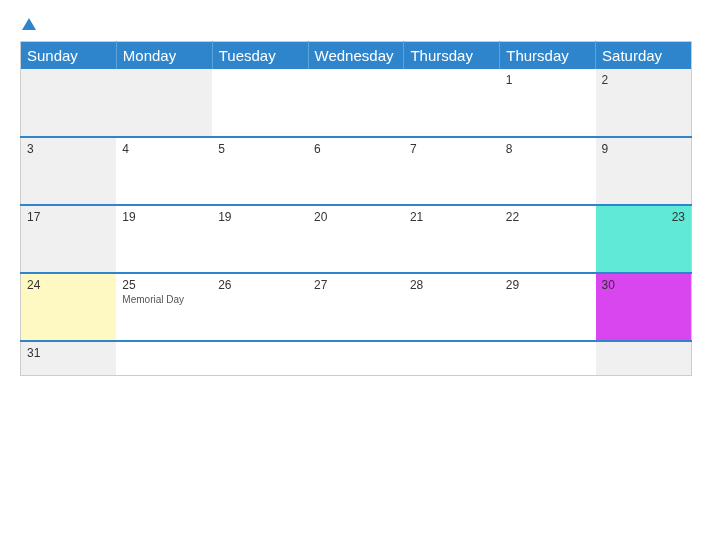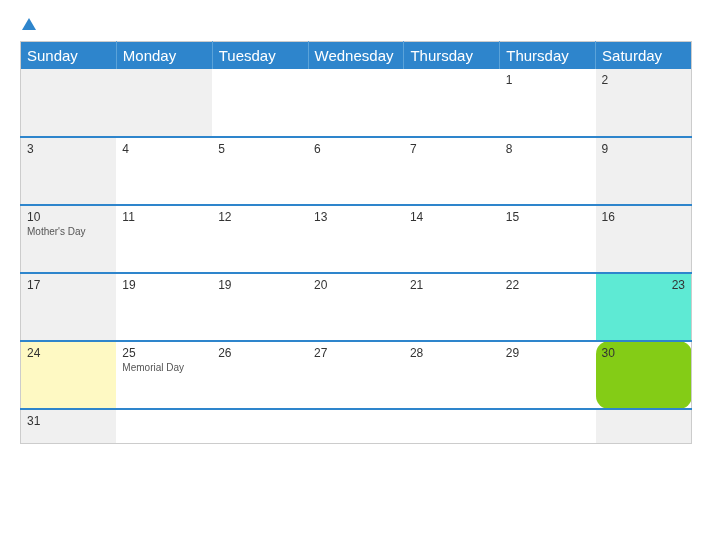--- a/index.html
+++ b/index.html
@@ -181,44 +181,20 @@
           </td>
           <td>
             <span class="day-number">8</span>
           </td>
           <td style="background: rgb(240, 240, 240);">
             <span class="day-number">9</span>
           </td>
         </tr>
         <tr>
           <td style="background: rgb(240, 240, 240);">
-            <span class="day-number">10</span>
-            <span class="holiday">Mother's Day</span>
-          </td>
-          <td>
-            <span class="day-number">11</span>
-          </td>
-          <td>
-            <span class="day-number">12</span>
-          </td>
-          <td>
-            <span class="day-number">13</span>
-          </td>
-          <td>
-            <span class="day-number">14</span>
-          </td>
-          <td>
-            <span class="day-number">15</span>
-          </td>
-          <td style="background: rgb(240, 240, 240);">
-            <span class="day-number">16</span>
-          </td>
-        </tr>
-        <tr>
-          <td style="background: rgb(240, 240, 240);">
             <span class="day-number">17</span>
           </td>
           <td>
             <span class="day-number">19</span>
           </td>
           <td>
             <span class="day-number">19</span>
           </td>
           <td>
             <span class="day-number">20</span>
@@ -246,21 +222,21 @@
           </td>
           <td>
             <span class="day-number">27</span>
           </td>
           <td>
             <span class="day-number">28</span>
           </td>
           <td>
             <span class="day-number">29</span>
           </td>
-          <td style="background: #84cc16; border-radius: 13px;">
+          <td style="background: #d946ef;">
             <span class="day-number">30</span>
           </td>
         </tr>
         <tr>
           <td class="last-row" style="background: rgb(240, 240, 240);">
             <span class="day-number">31</span>
           </td>
           <td class="last-row"></td>
           <td class="last-row"></td>
           <td class="last-row"></td>

